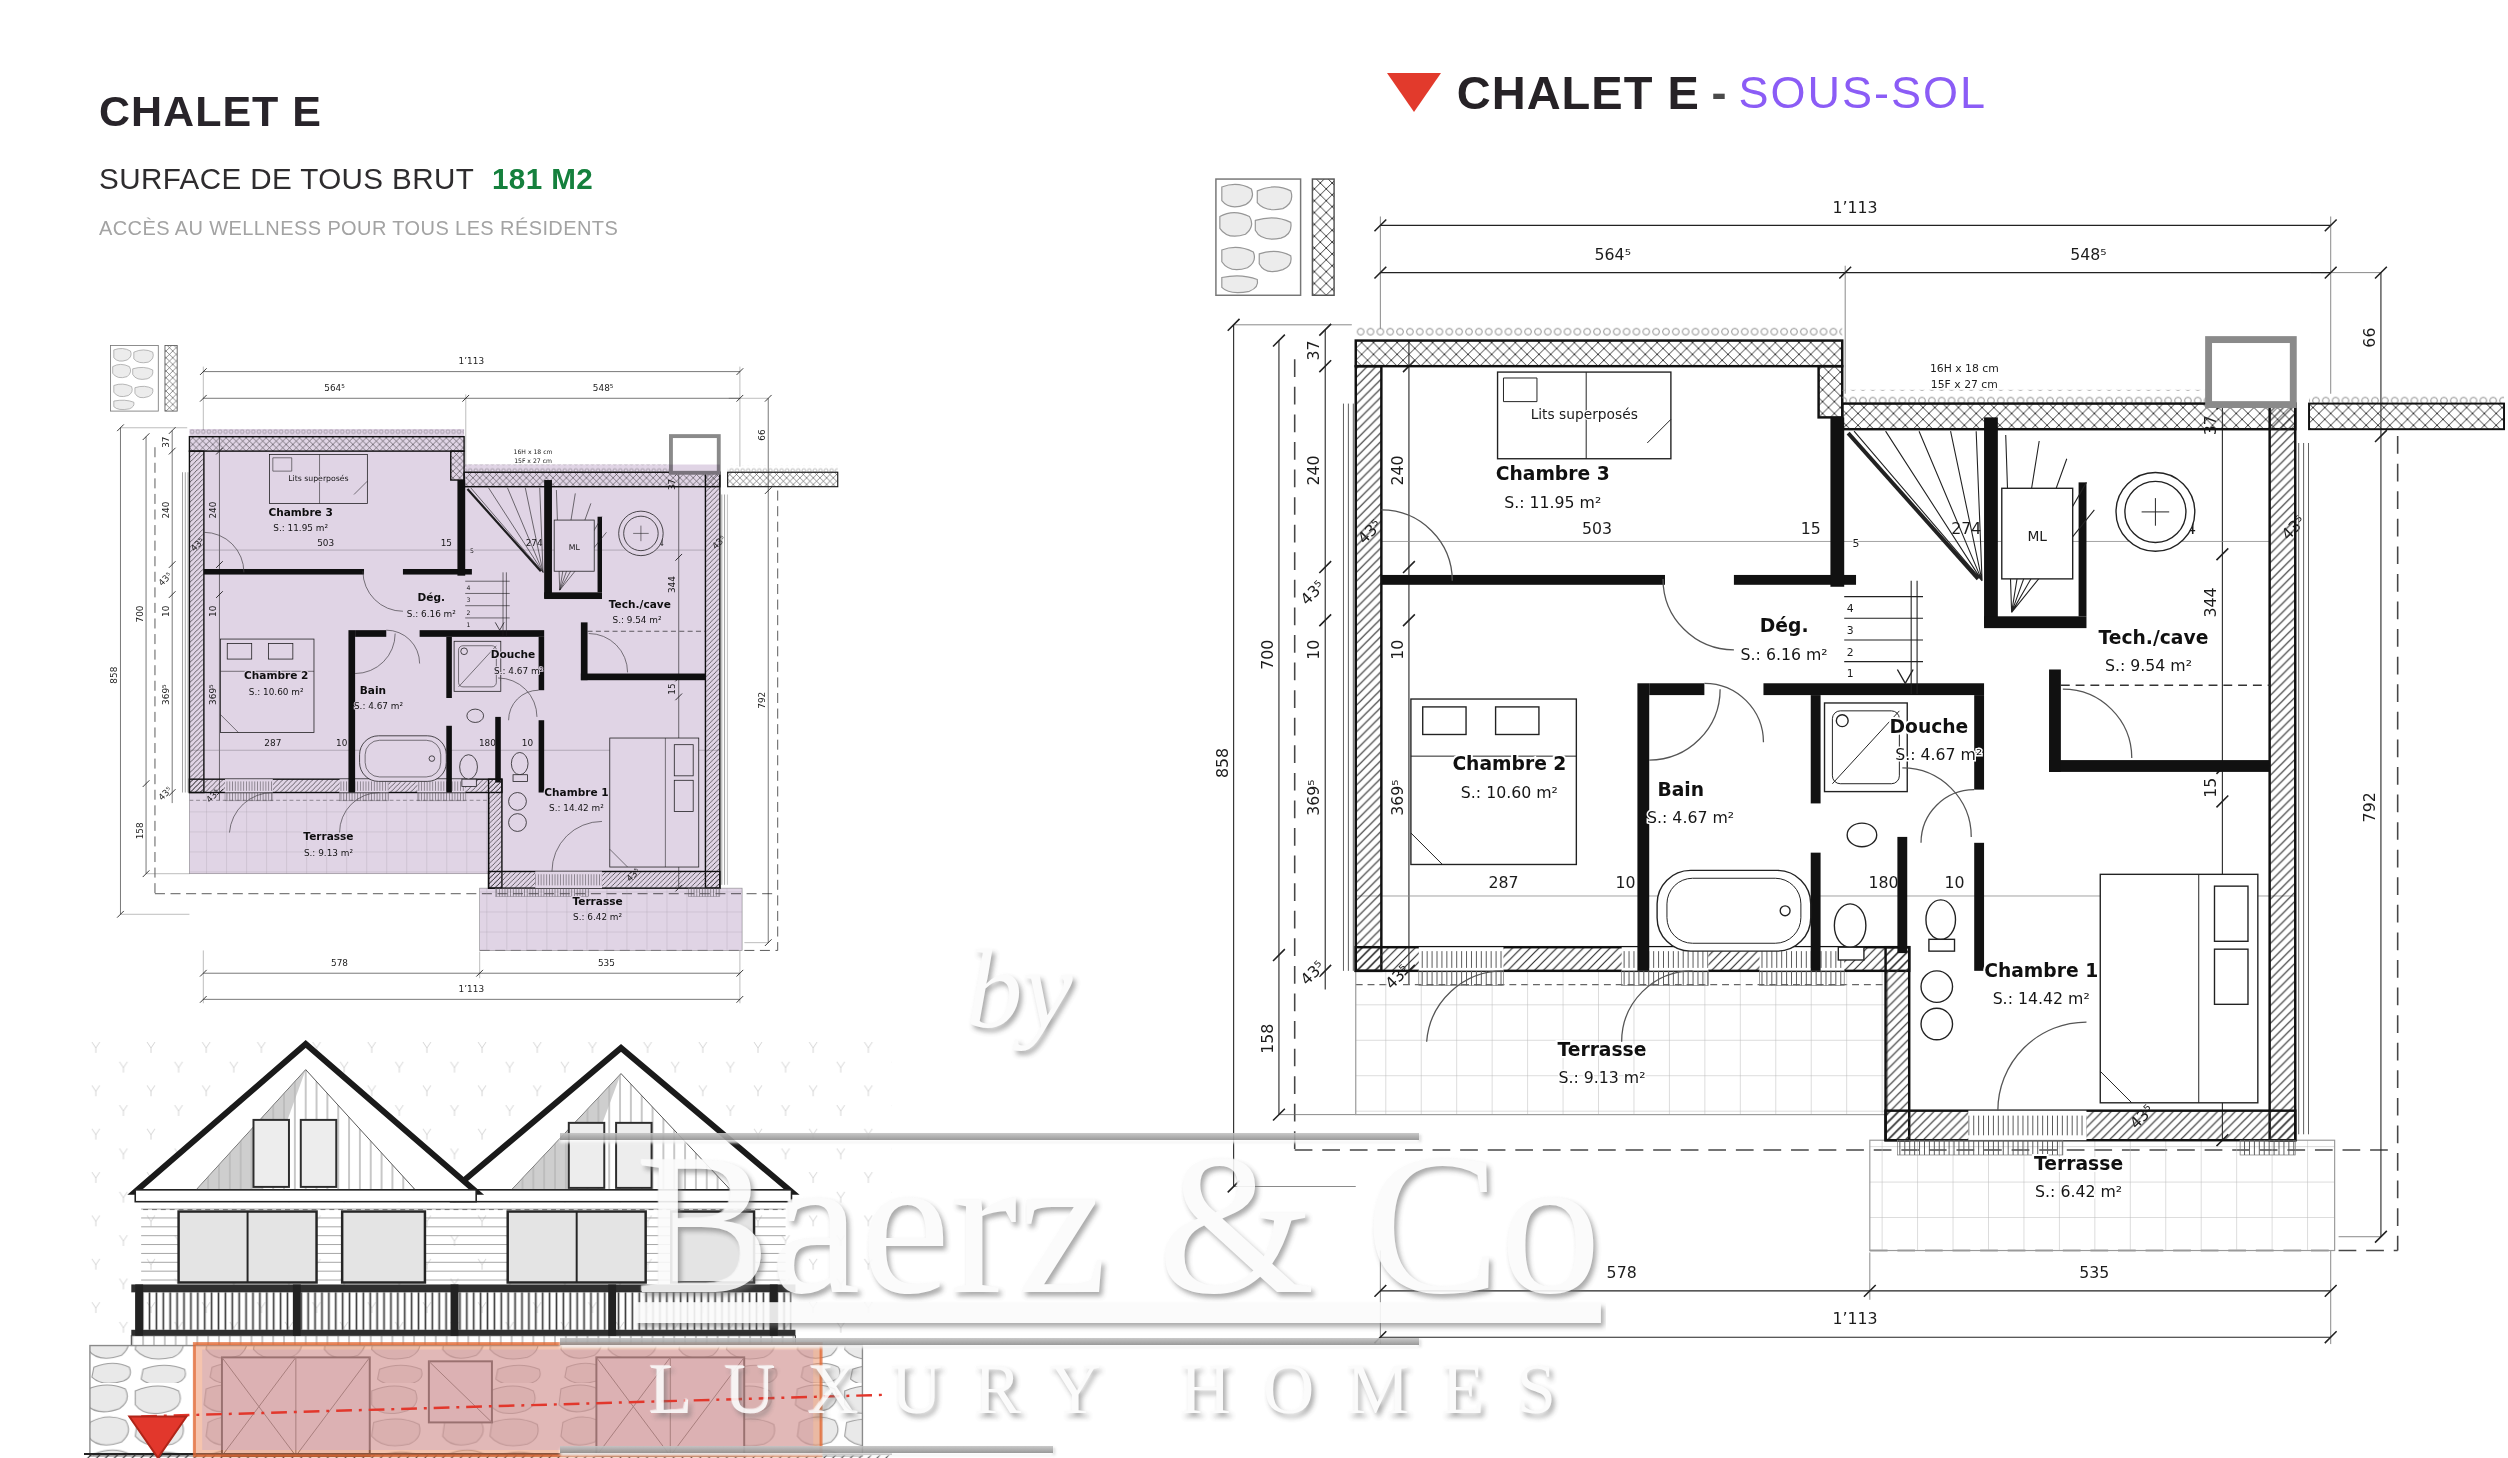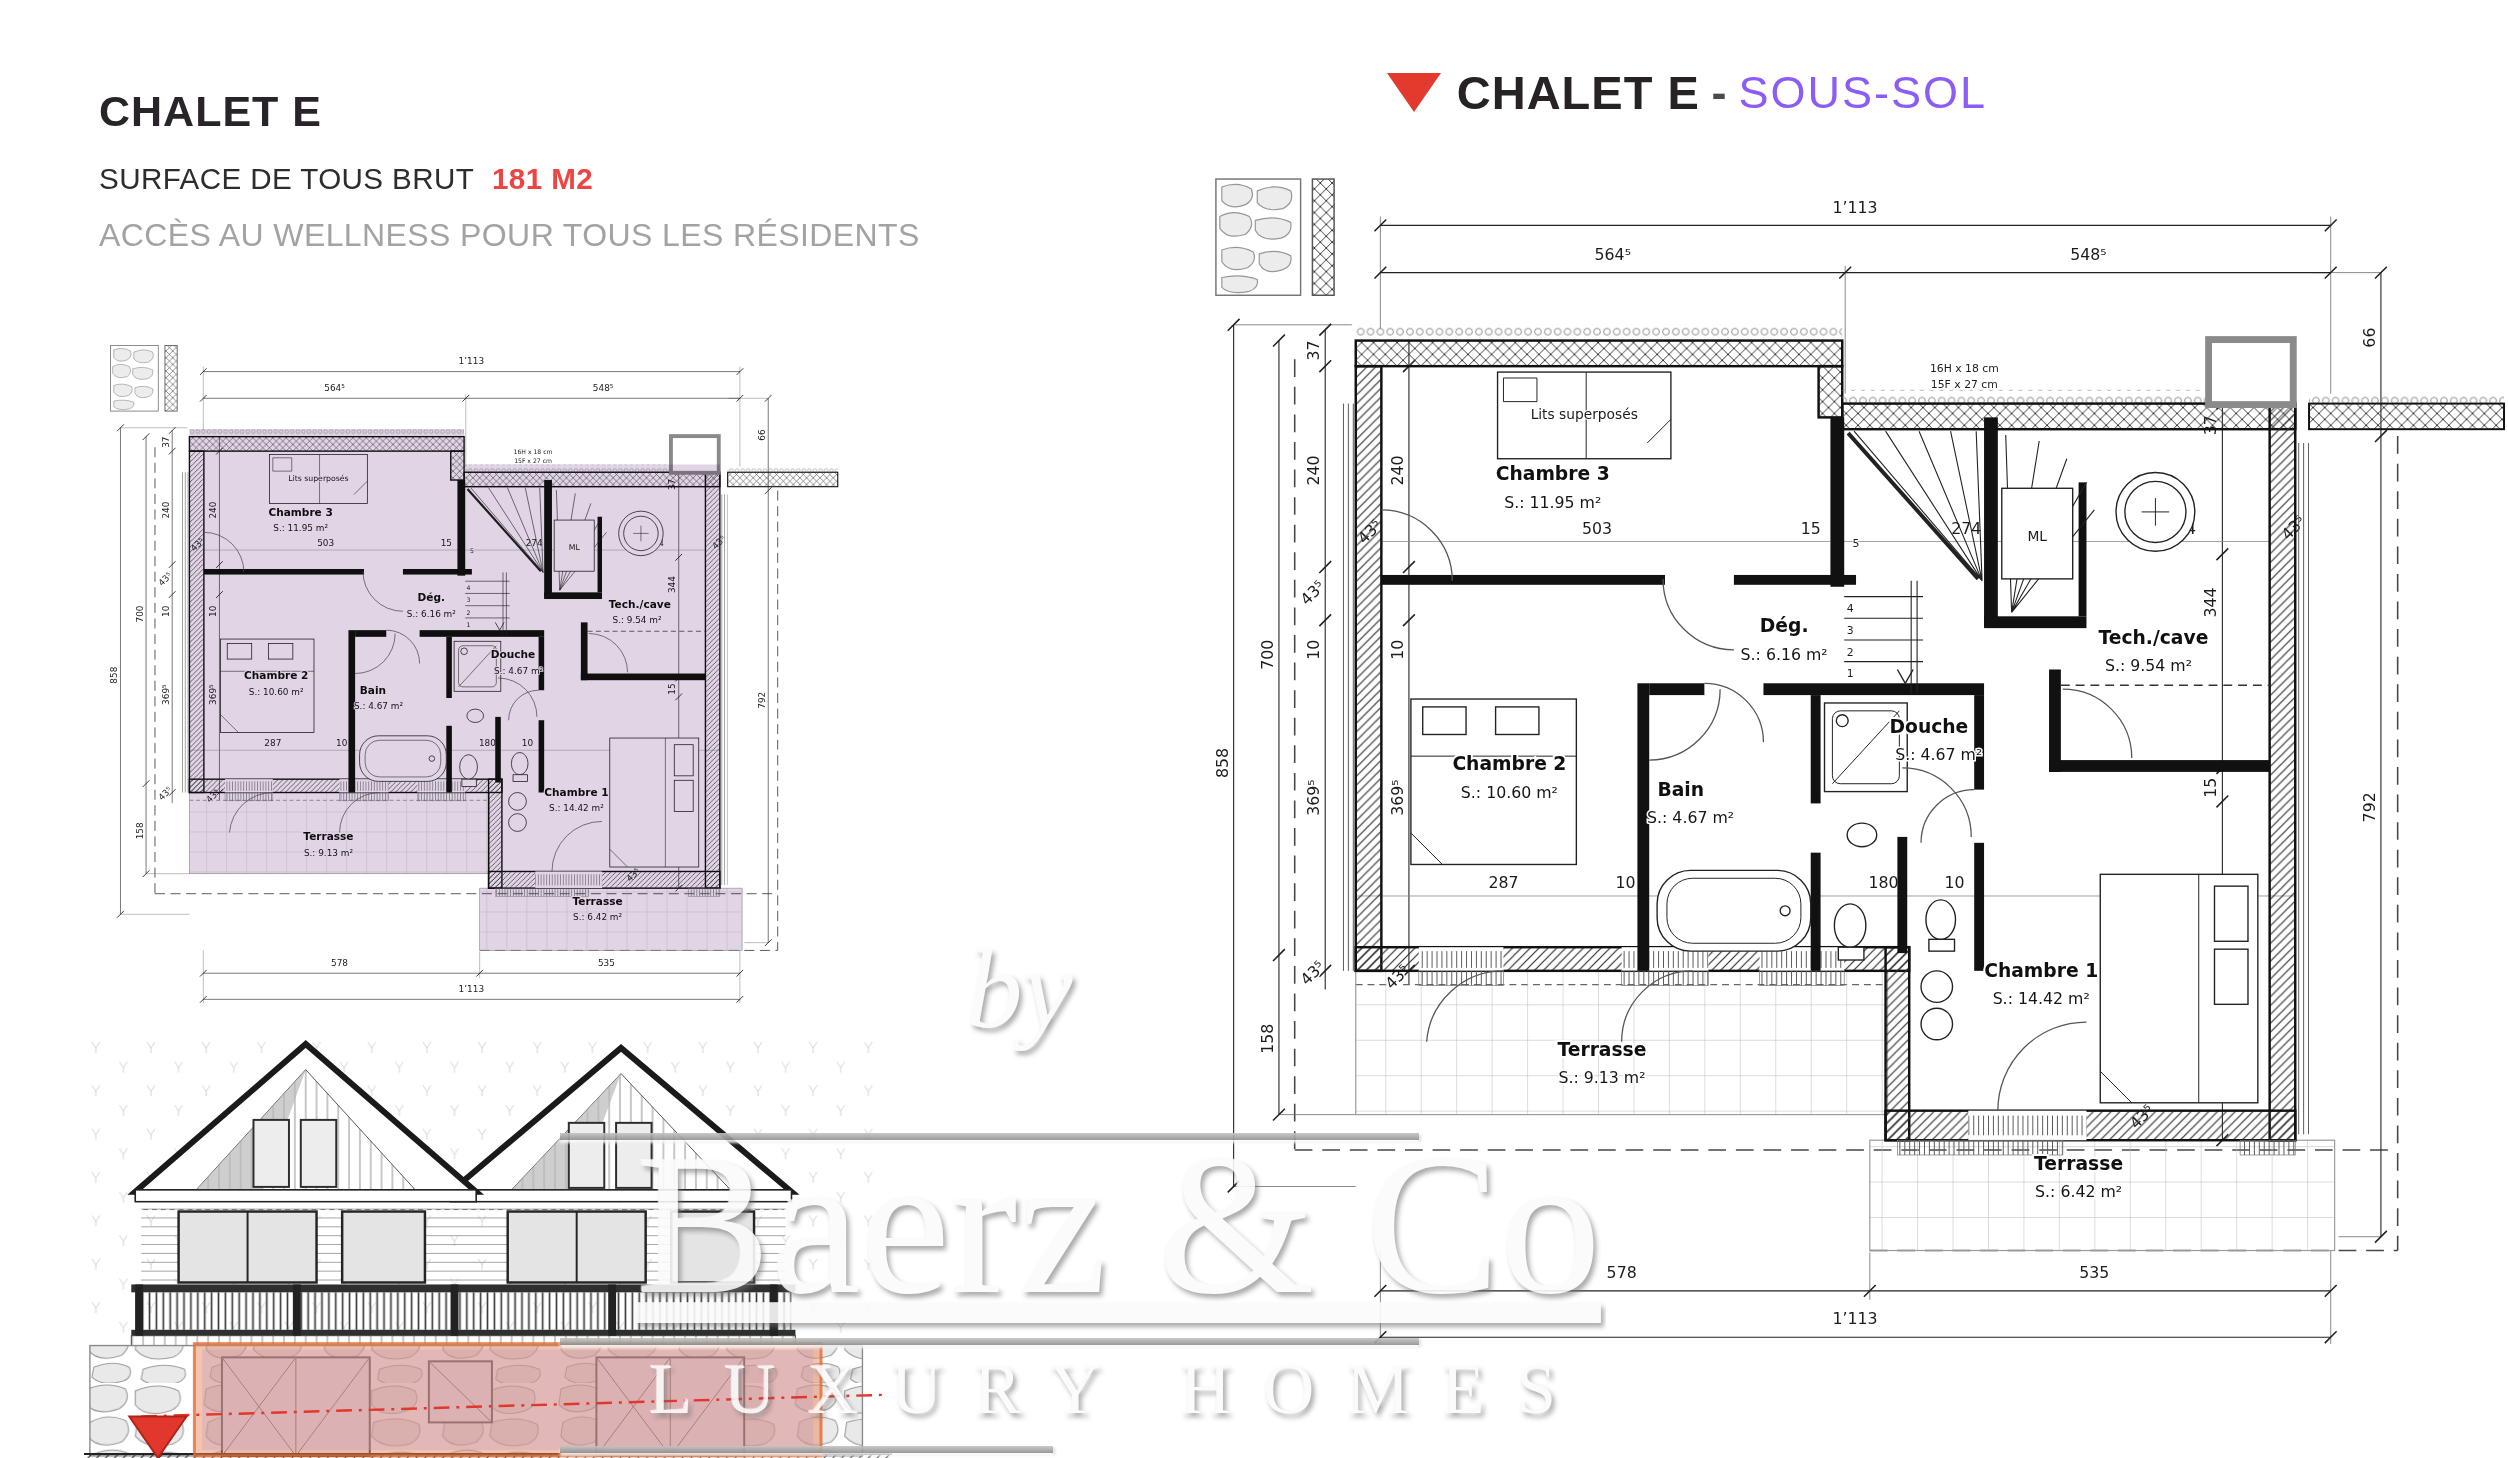--- a/index.html
+++ b/index.html
@@ -3,22 +3,22 @@
 <meta charset="utf-8">
 <style>
   html,body{margin:0;padding:0;}
   body{width:2508px;height:1459px;position:relative;background:#ffffff;overflow:hidden;
        font-family:"Liberation Sans",sans-serif;}
 
   
   .info{position:absolute;left:99px;top:87px;}
   .info h1{margin:0 0 25.6px 0;font-size:43px;font-weight:700;letter-spacing:1px;color:#28242a;}
   .irow{font-size:29.6px;color:#2e2c2e;letter-spacing:0.4px;margin-bottom:21.7px;font-weight:400;}
-  .irow .val{color:#ef4444;font-weight:700;margin-left:17.7px;}
-  .note{font-size:32px;color:#a3a3a3;letter-spacing:0.4px;margin-top:2px;}
+  .irow .val{color:#15803d;font-weight:700;margin-left:17.7px;}
+  .note{font-size:20px;color:#a3a3a3;letter-spacing:0.4px;margin-top:2px;}
 
   
   .floor-header{position:absolute;left:1387px;top:65px;display:flex;align-items:center;}
   .tri{width:0;height:0;border-left:27.6px solid transparent;border-right:27.6px solid transparent;
        border-top:39px solid #e23a2c;margin-right:15.8px;}
   .floor-header .t1{font-size:47px;font-weight:800;color:#262226;letter-spacing:1px;}
   .floor-header .dash{font-size:45px;font-weight:700;color:#4a4a4a;margin:0 11.8px;}
   .floor-header .t2{font-size:45px;font-weight:400;color:#8b5cf6;letter-spacing:2px;}
 
   

